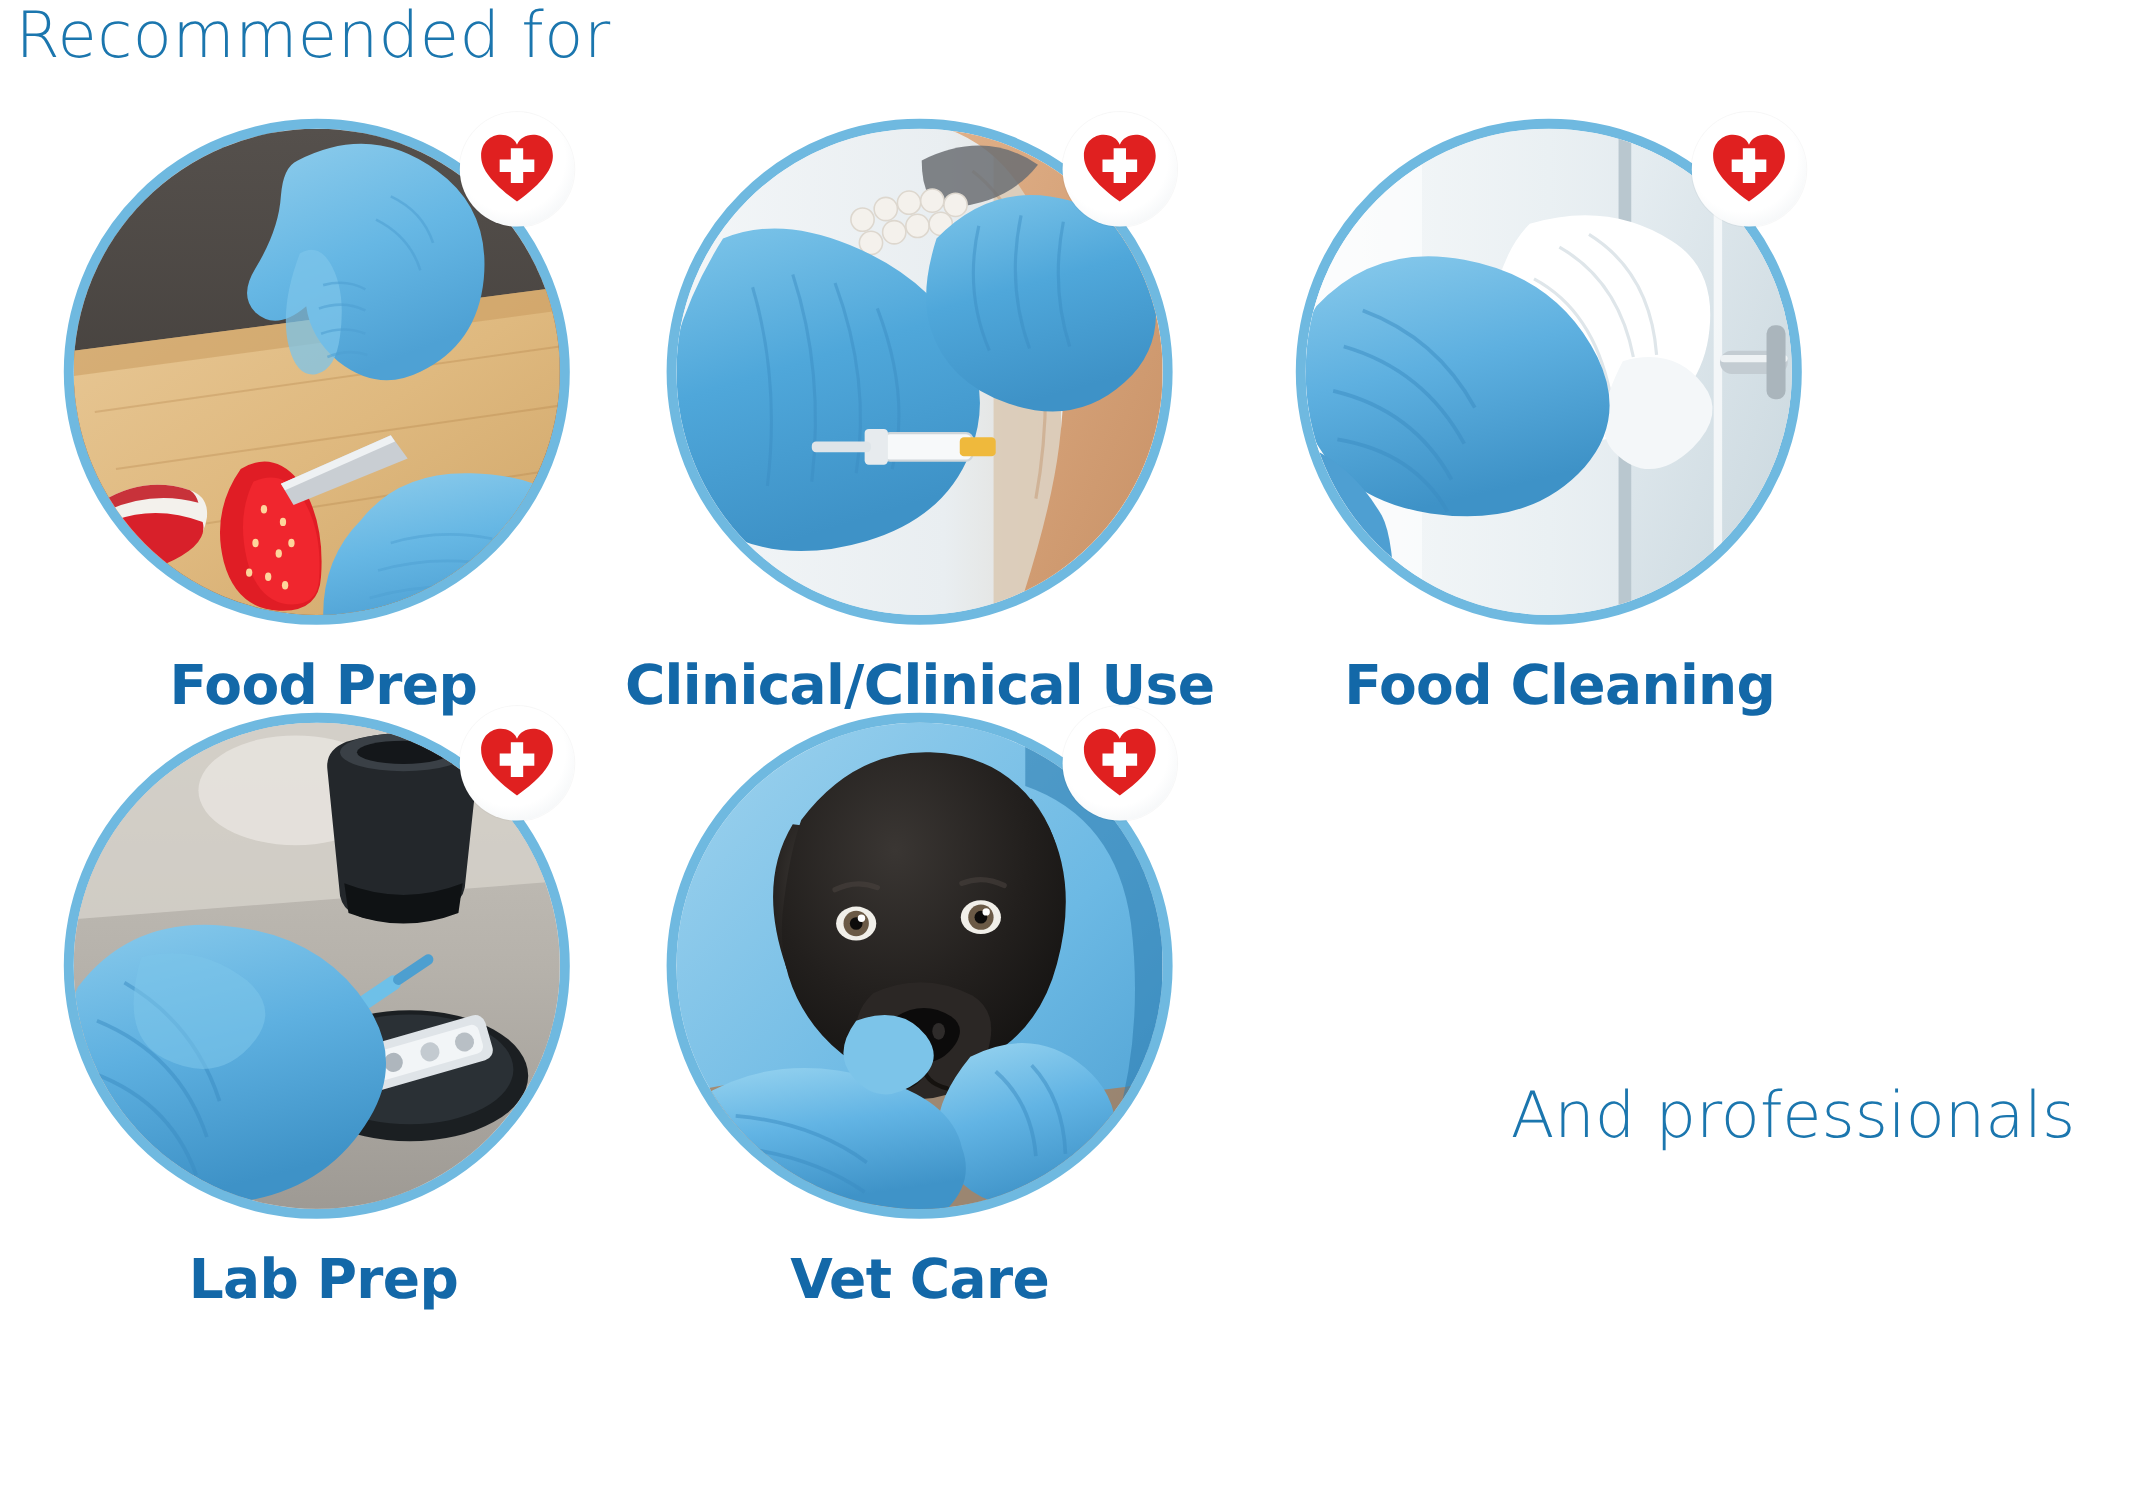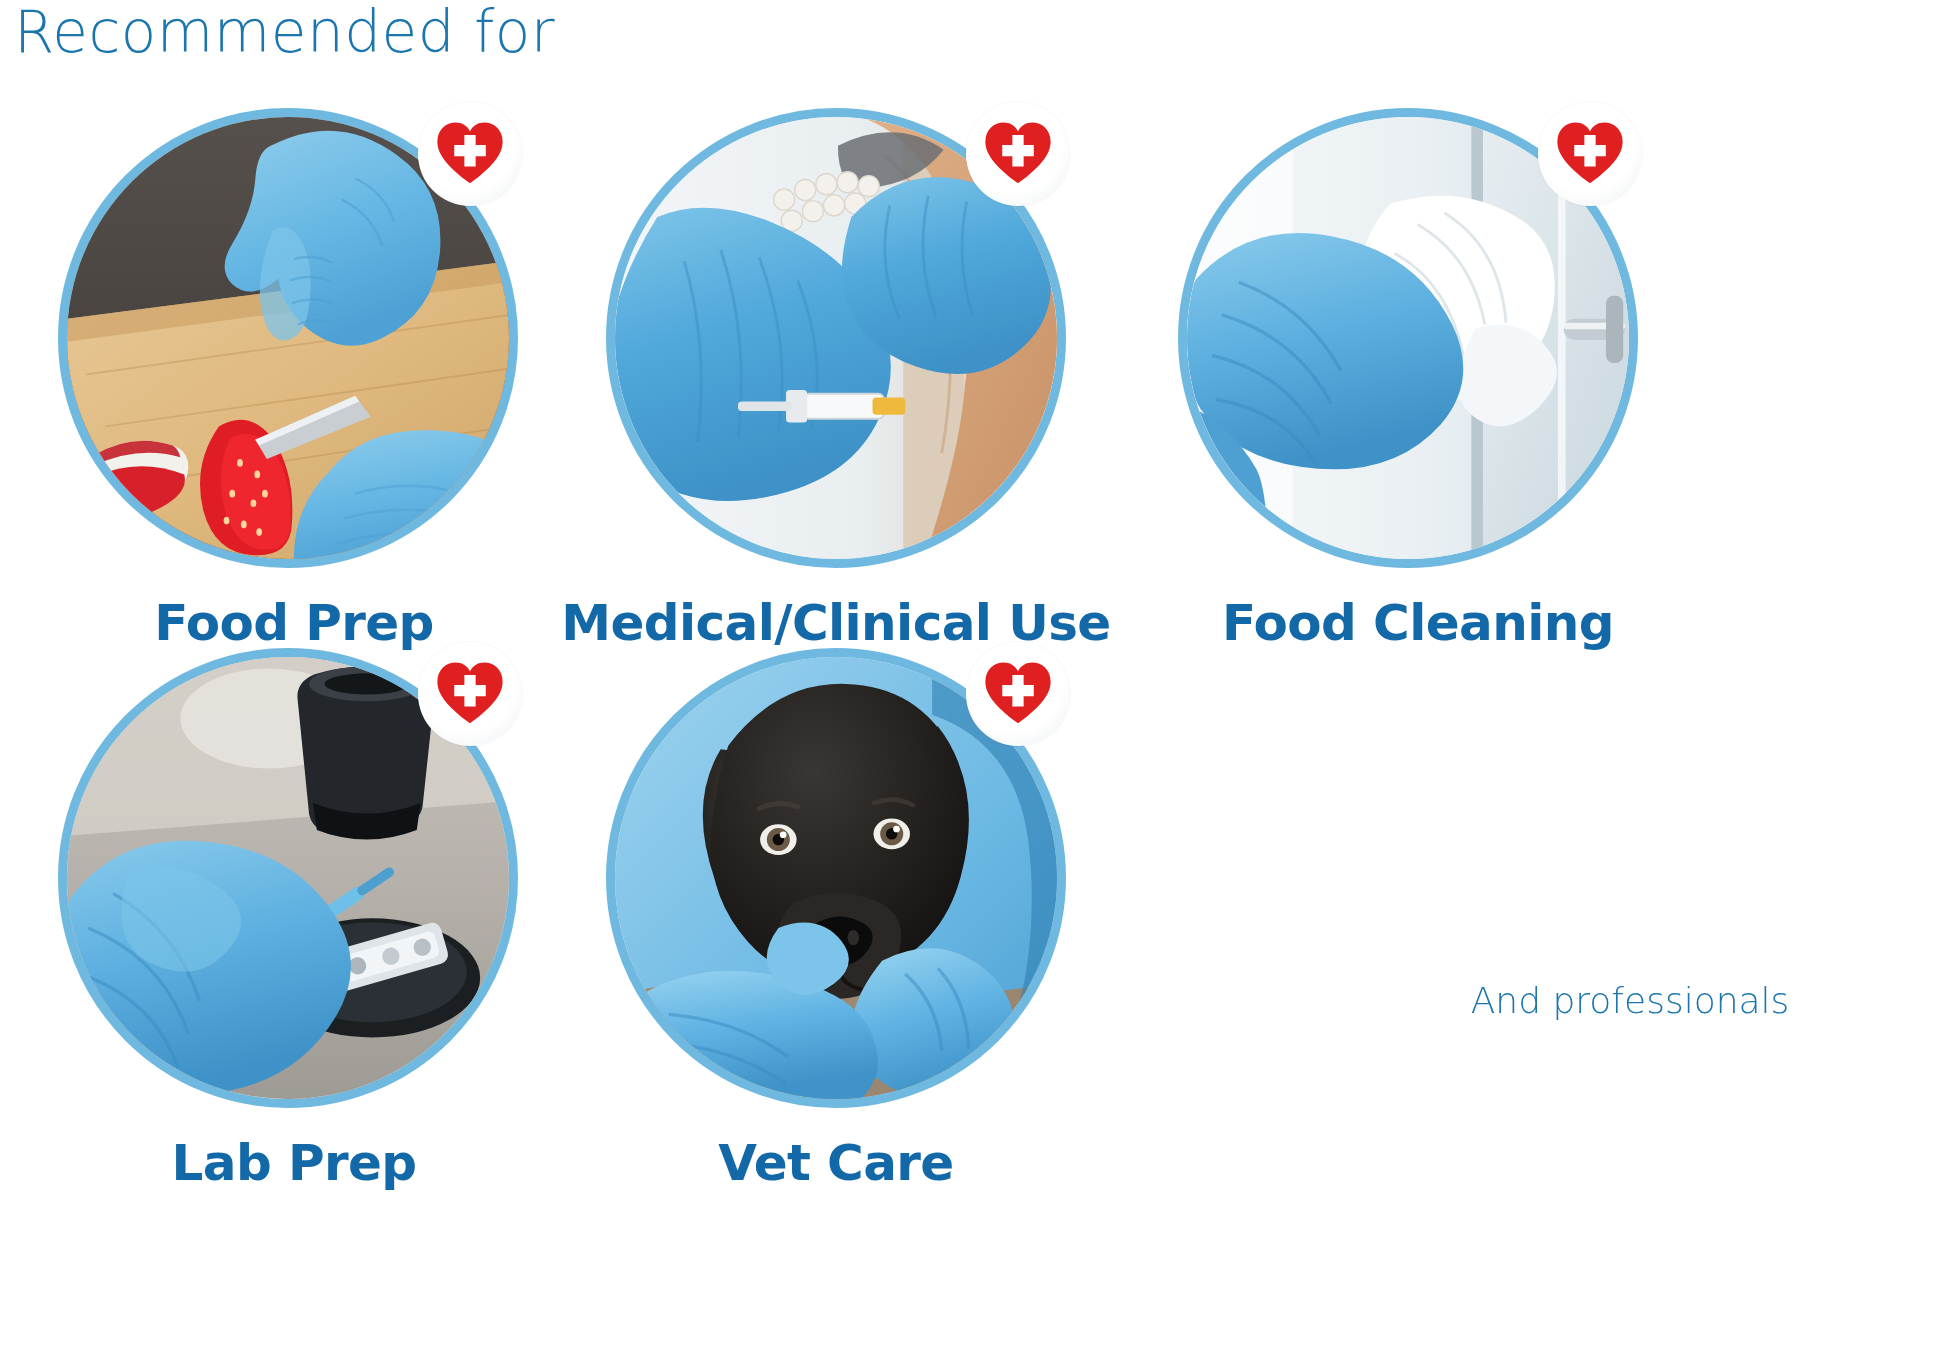--- a/index.html
+++ b/index.html
@@ -107,21 +107,21 @@
 
   
   #closing-note {
     position: absolute;
     left: 1330px;
     top: 980px;
     width: 600px;
     text-align: center;
     font-family: "DejaVu Sans", sans-serif;
     font-weight: 300;
-    font-size: 36px;
+    font-size: 58px;
     line-height: 1.18;
     color: #1b76ae;
   }
 </style>
 </head>
 <body>
 
 <div id="page-heading">Recommended for</div>
 
 <div id="cards-grid">
@@ -280,21 +280,21 @@
           </g>
         </svg>
       </div>
       <div class="badge">
         <svg viewBox="0 0 64 64">
           <path d="M32 58 C10 42 3 31 3 21 C3 10 11 4 19 4 C25 4 30 7 32 12 C34 7 39 4 45 4 C53 4 61 10 61 21 C61 31 54 42 32 58 Z" fill="#e02020"></path>
           <path d="M27 15 h10 v9 h9 v10 h-9 v9 h-10 v-9 h-9 v-10 h9 z" fill="#ffffff"></path>
         </svg>
       </div>
     </div>
-    <div class="card-label">Medical/Clinical Use</div>
+    <div class="card-label">Clinical/Clinical Use</div>
   </div>
 
   <div class="card row1 col3">
     <div class="circle-wrap">
       <div class="photo-circle">
         <svg viewBox="0 0 460 460" preserveAspectRatio="xMidYMid slice">
           <defs>
             <linearGradient id="hcBg" x1="0" y1="0" x2="1" y2="0">
               <stop offset="0" stop-color="#f7f9fa"></stop>
                 <stop offset="0.5" stop-color="#eaf0f3"></stop>

